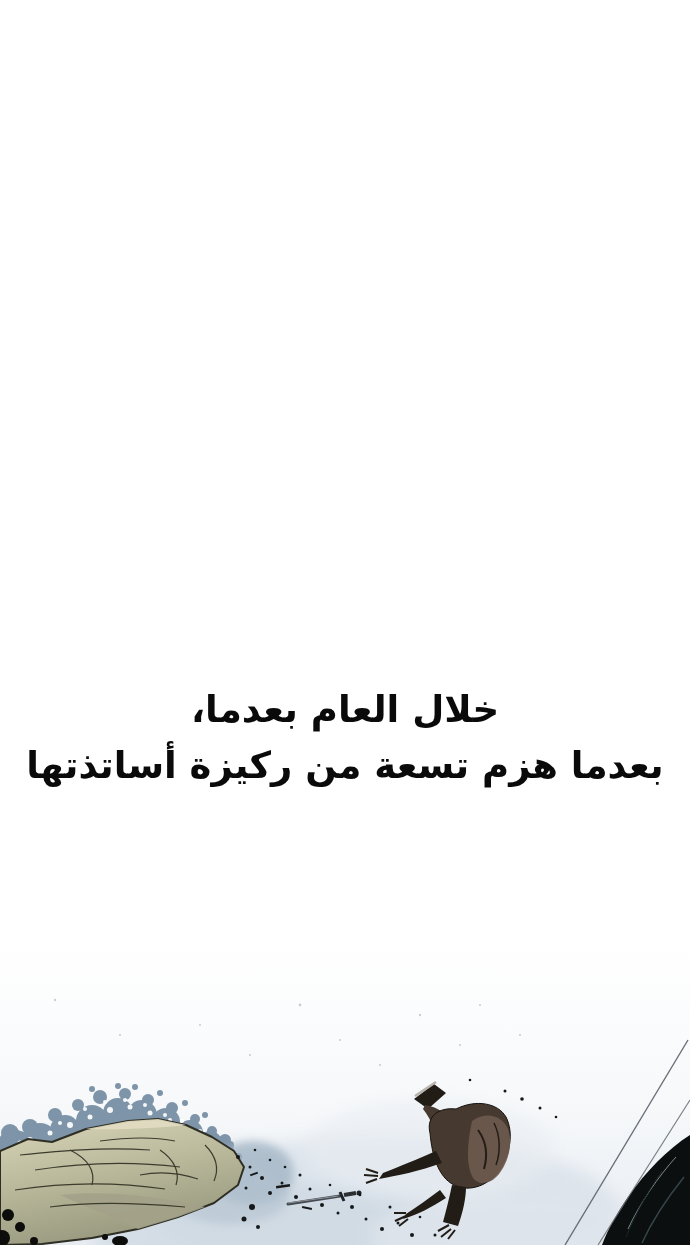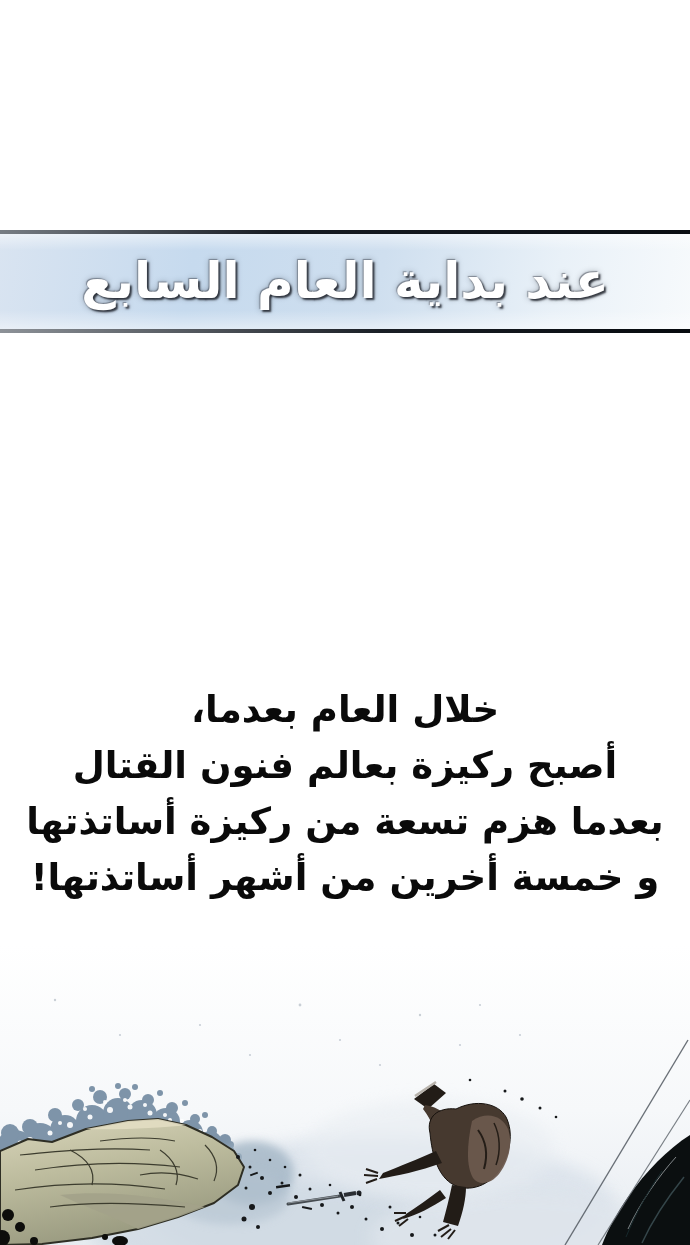--- a/index.html
+++ b/index.html
@@ -36,29 +36,24 @@
     color:#0a0a0a; font-weight:bold; font-size:37px; line-height:56px;
   }
   
   .illustration { position:absolute; left:0; top:945px; width:690px; height:300px; display:block; }
 </style>
 </head>
 <body>
 
 <div class="page">
 
-  <div class="banner">
-    <div class="banner-text">عند بداية العام السابع</div>
-  </div>
 
   <div class="narration">
     <div>خلال العام بعدما،</div>
-    <div>أصبح ركيزة بعالم فنون القتال</div>
     <div>بعدما هزم تسعة من ركيزة أساتذتها</div>
-    <div>و خمسة أخرين من أشهر أساتذتها!</div>
   </div>
 
   <svg class="illustration" viewBox="0 0 690 300">
     <defs>
       <linearGradient id="bgGrad" x1="0" y1="0" x2="0" y2="1">
         <stop offset="0" stop-color="#ffffff"></stop>
         <stop offset="0.55" stop-color="#f6f8fa"></stop>
         <stop offset="1" stop-color="#e7ecf1"></stop>
       </linearGradient>
       <linearGradient id="rockGrad" x1="0" y1="0" x2="0.35" y2="1">

